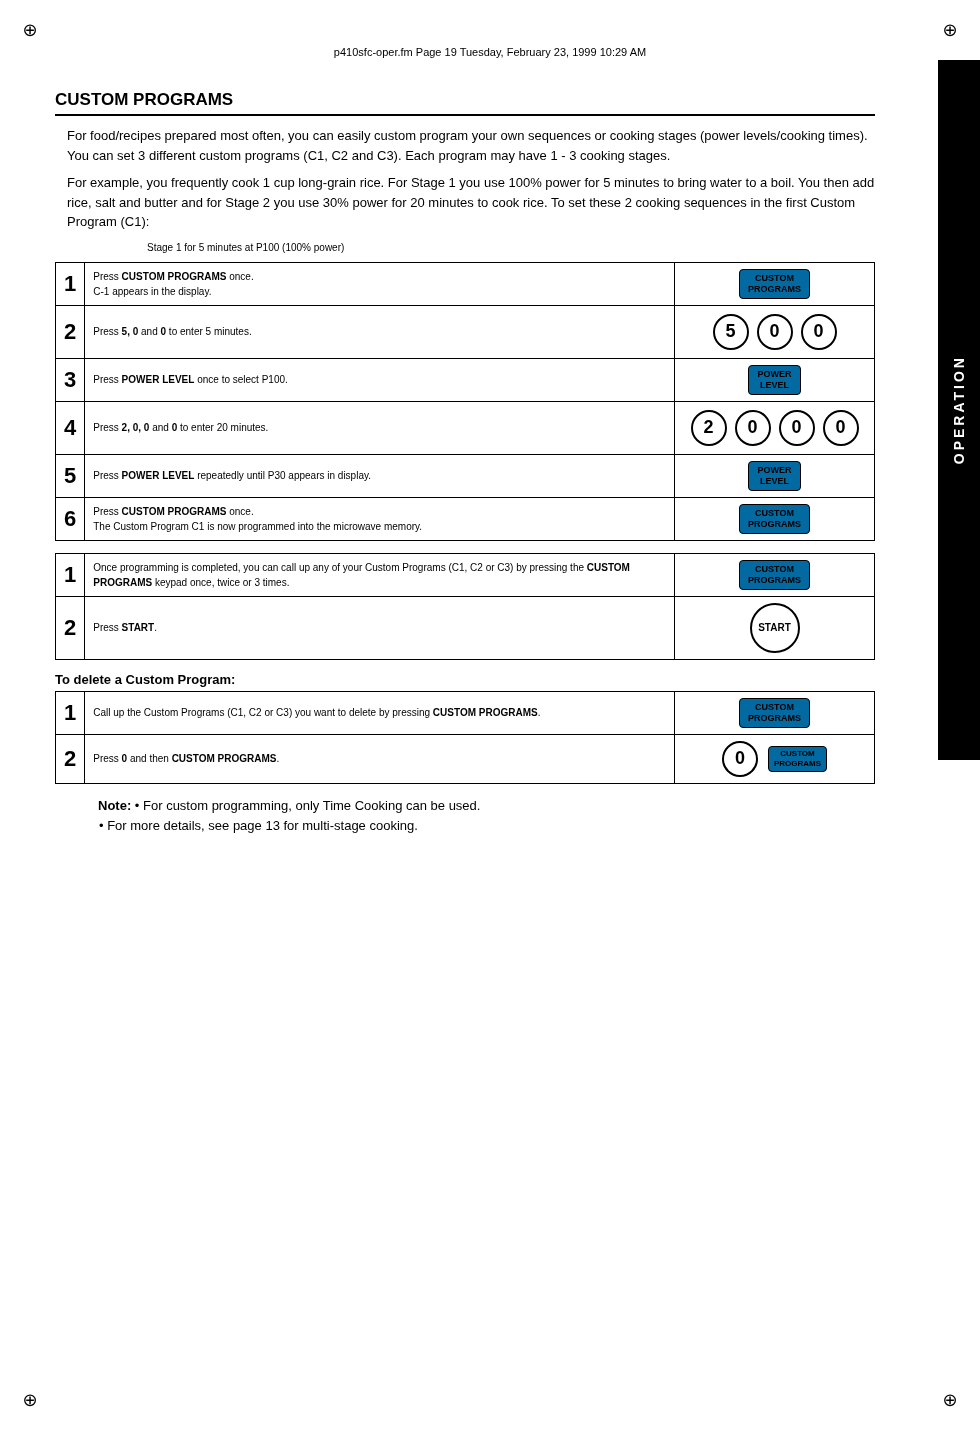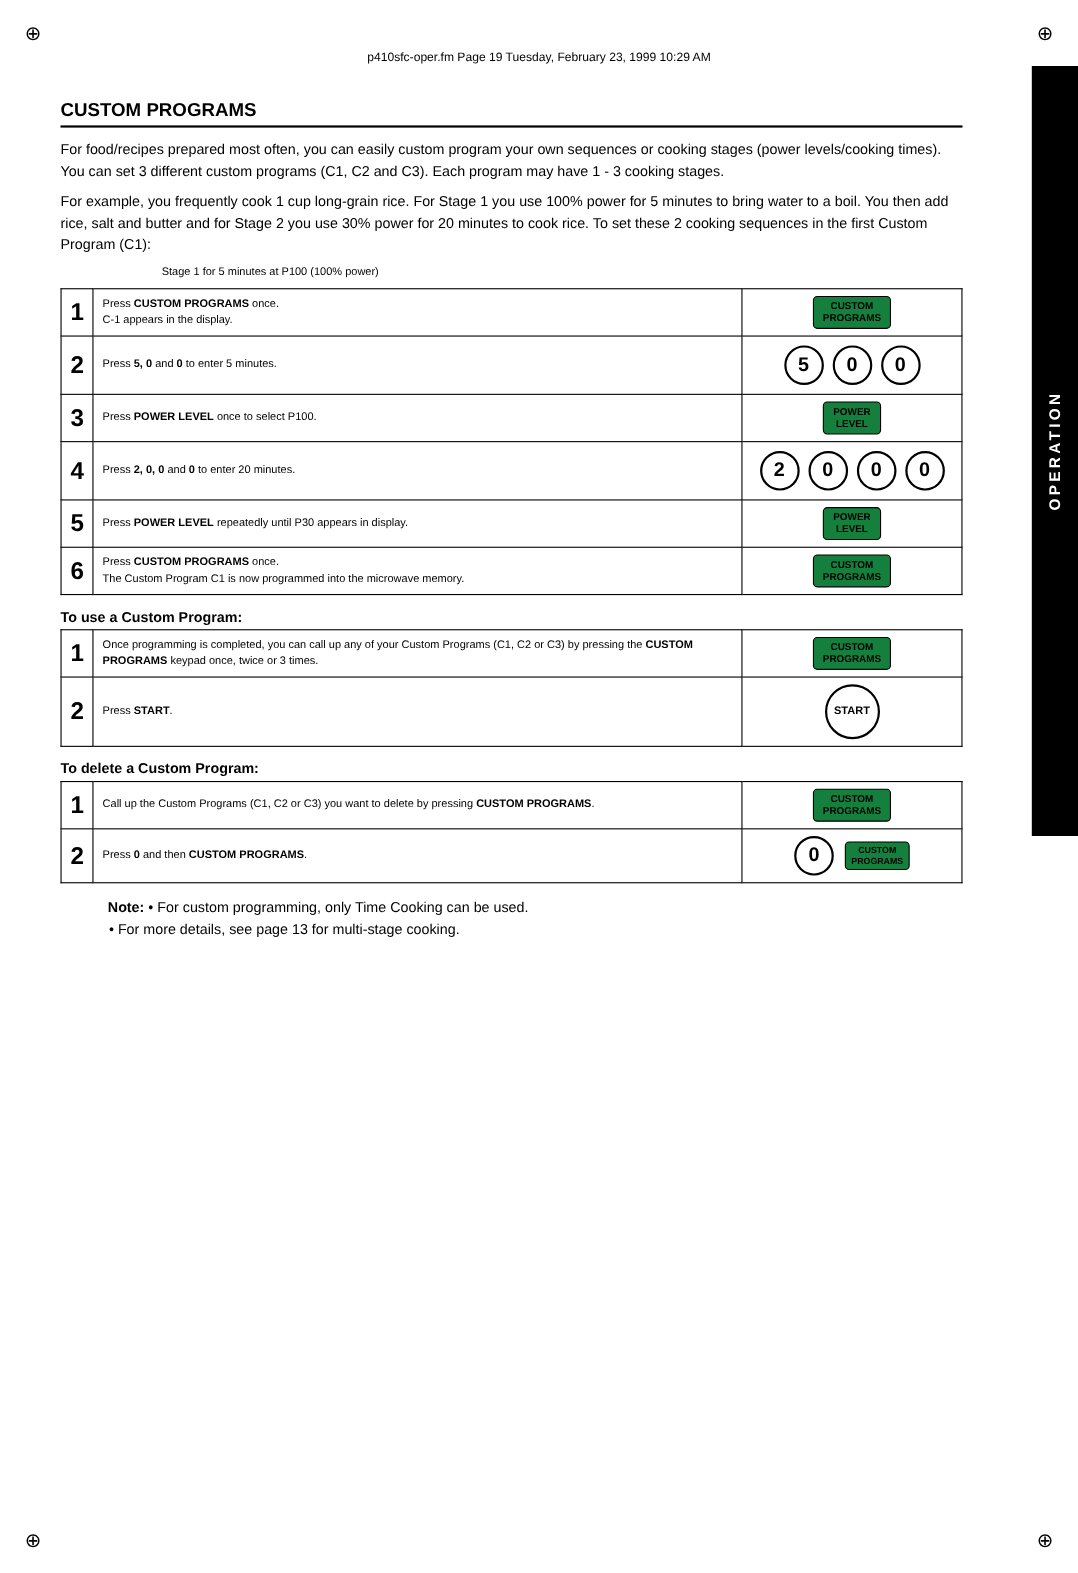--- a/index.html
+++ b/index.html
@@ -80,20 +80,21 @@
       font-weight: bold;
       border-bottom: 2px solid #000;
       padding-bottom: 4px;
       margin-bottom: 10px;
     }
 
     .intro-text {
       font-size: 13px;
       line-height: 1.5;
       margin-bottom: 8px;
+      margin-left: 12px;
     }
 
     .stage-list {
       margin-left: 92px;
       font-size: 10px;
       line-height: 1.6;
       margin-bottom: 6px;
     }
 
     
@@ -136,21 +137,21 @@
       flex-direction: column;
       align-items: center;
       justify-content: center;
       border: 1.5px solid #000;
       border-radius: 4px;
       padding: 3px 8px;
       font-size: 9px;
       font-weight: bold;
       min-width: 44px;
       min-height: 30px;
-      background: #15803d;
+      background: #0369a1;
       line-height: 1.2;
     }
     .btn-rect.small {
       min-width: 36px;
       min-height: 26px;
       font-size: 8px;
       padding: 2px 5px;
     }
 
     .digit-btn {
@@ -326,21 +327,20 @@
         <td class="step-text">
           Press <b>CUSTOM PROGRAMS</b> once.<br>The Custom Program C1 is now programmed into the microwave memory.
         </td>
         <td class="step-visual">
           <div class="btn-rect">CUSTOM<br>PROGRAMS</div>
         </td>
       </tr>
     </tbody>
       </table>
 
-    <div class="section-header">To use a Custom Program:</div>
 
     <table class="instr-table">
 
       <tbody>
           <tr>
         <td class="step-num">1</td>
         <td class="step-text">
           Once programming is completed, you can call up any of your Custom Programs (C1, C2 or C3) by pressing the <b>CUSTOM PROGRAMS</b> keypad once, twice or 3 times.
         </td>
         <td class="step-visual">

